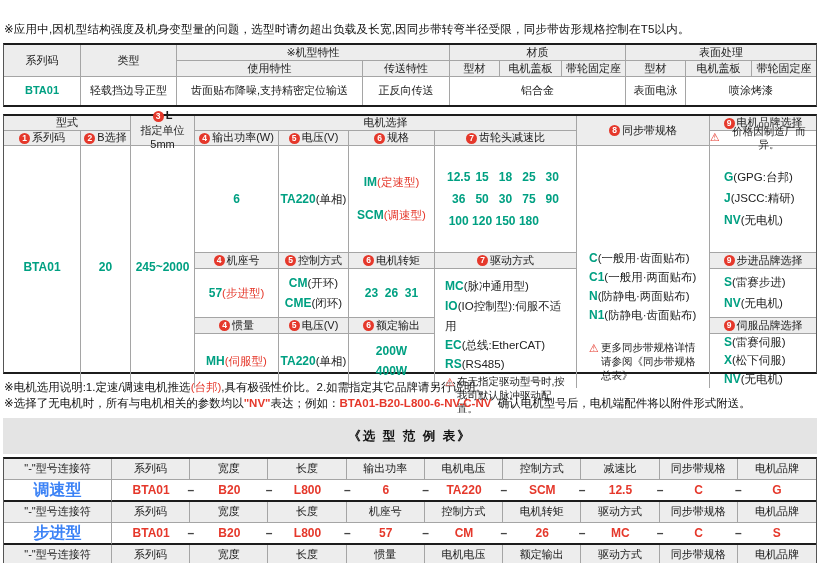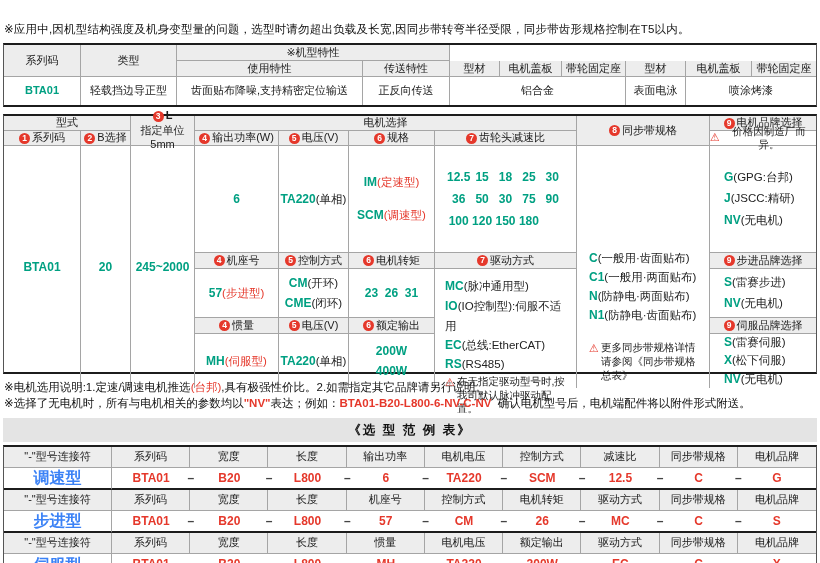--- a/index.html
+++ b/index.html
@@ -60,21 +60,21 @@
   .beltcell { flex-direction:column; align-items:flex-start; justify-content:flex-end;
               padding:16px 6px 6px 12px; text-align:left; }
   .beltcell .li { line-height:1.6; }
   .beltcell .notebox { margin-top:16px; }
   .vcells { flex-direction:column; justify-content:center; gap:5px; }
 
   
   .notes { margin-top:5px; font-size:11.5px; line-height:16px; color:#111; padding-left:1px; }
 
   
-  .band { margin-top:7px; height:24px; background:#e4e4e4; display:flex;
+  .band { margin-top:7px; height:36px; background:#e4e4e4; display:flex;
           align-items:center; justify-content:center; font-size:12.5px; font-weight:bold;
           color:#111; letter-spacing:2px; }
 
   
   .ex { margin-top:3px; display:grid; width:100%; height:132px;
         grid-template-columns:108px repeat(9,1fr);
         grid-template-rows:repeat(6,1fr);
         border:1px solid #555; border-top:2px solid #1c1c1c; border-bottom:2px solid #1c1c1c; }
   .ex .cell { position:relative; }
   .ex .eh { background:#ededed; font-size:11px; }
@@ -88,20 +88,22 @@
 <body>
 
 <div class="wrap">
 
   <div class="notice">※应用中,因机型结构强度及机身变型量的问题，选型时请勿超出负载及长宽,因同步带转弯半径受限，同步带齿形规格控制在T5以内。</div>
 
   <div class="t1">
     <div class="cell hd" style="grid-area:1/1/3/2">系列码</div>
     <div class="cell hd" style="grid-area:1/2/3/3">类型</div>
     <div class="cell hd" style="grid-area:1/3/2/5">※机型特性</div>
+    <div class="cell hd" style="grid-area:1/5/2/8">材质</div>
+    <div class="cell hd nr" style="grid-area:1/8/2/11">表面处理</div>
     <div class="cell hd" style="grid-area:2/3/3/4">使用特性</div>
     <div class="cell hd" style="grid-area:2/4/3/5">传送特性</div>
     <div class="cell hd" style="grid-area:2/5/3/6">型材</div>
     <div class="cell hd" style="grid-area:2/6/3/7">电机盖板</div>
     <div class="cell hd" style="grid-area:2/7/3/8">带轮固定座</div>
     <div class="cell hd" style="grid-area:2/8/3/9">型材</div>
     <div class="cell hd" style="grid-area:2/9/3/10">电机盖板</div>
     <div class="cell hd nr" style="grid-area:2/10/3/11">带轮固定座</div>
     <div class="cell nb teal big" style="grid-area:3/1/4/2">BTA01</div>
     <div class="cell nb" style="grid-area:3/2/4/3">轻载挡边导正型</div>

